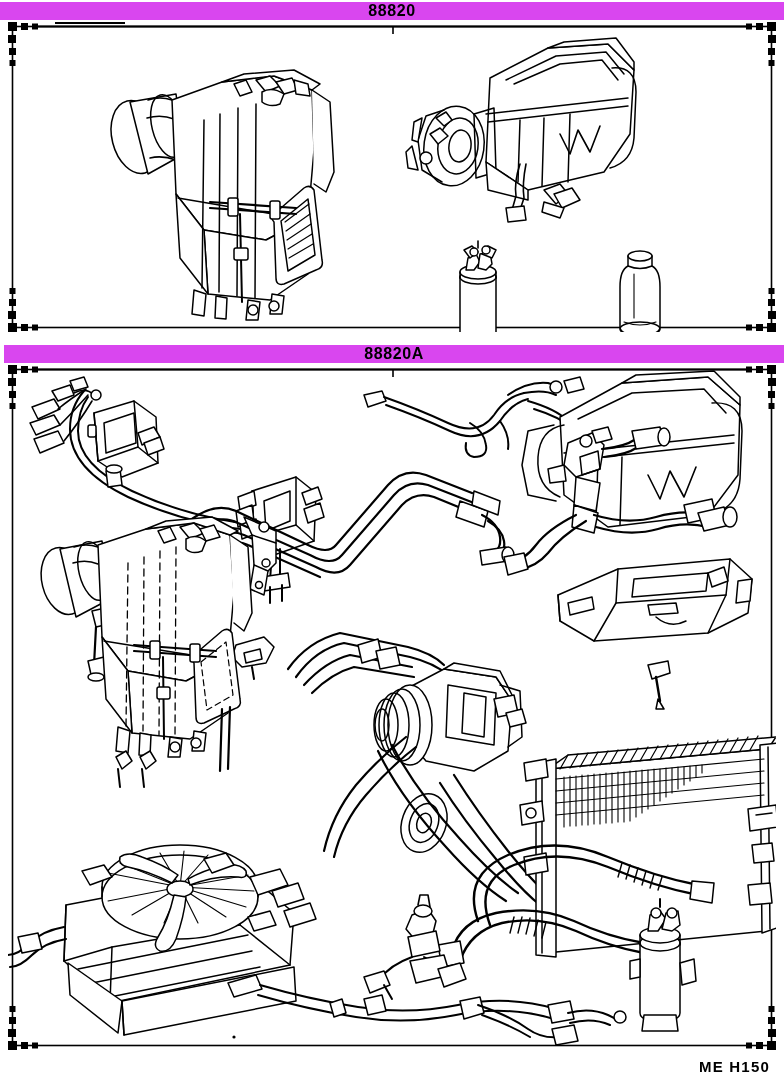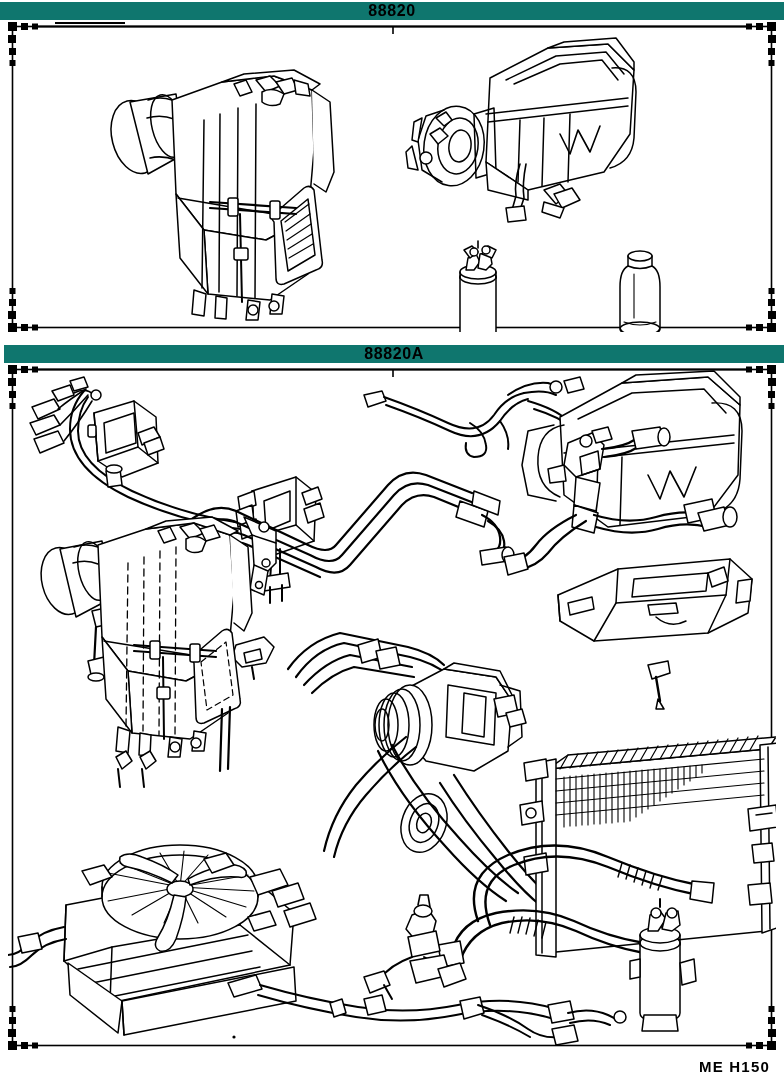--- a/index.html
+++ b/index.html
@@ -20,21 +20,21 @@
     padding:0 2px 1px 2px;line-height:19px;
     white-space:nowrap;
   }
   .odac .star{font-size:15px;vertical-align:1px;margin-right:1px;}
 
   .panel-label{
     position:absolute;
     font-size:16px;font-weight:bold;color:#000;
     letter-spacing:.6px;
     text-align:center;white-space:nowrap;
-    background:#0f766e;padding:0 7px;
+    background:#d946ef;padding:0 7px;
     line-height:18px;
   }
   #label-88820{left:0;right:0;top:2px;}
   #label-88820A{left:4px;right:0;top:345px;}
 
   
   .panel{position:absolute;}
   .panel .frame-svg{position:absolute;left:0;top:0;}
   .panel .art{position:absolute;left:0;top:0;}
 

